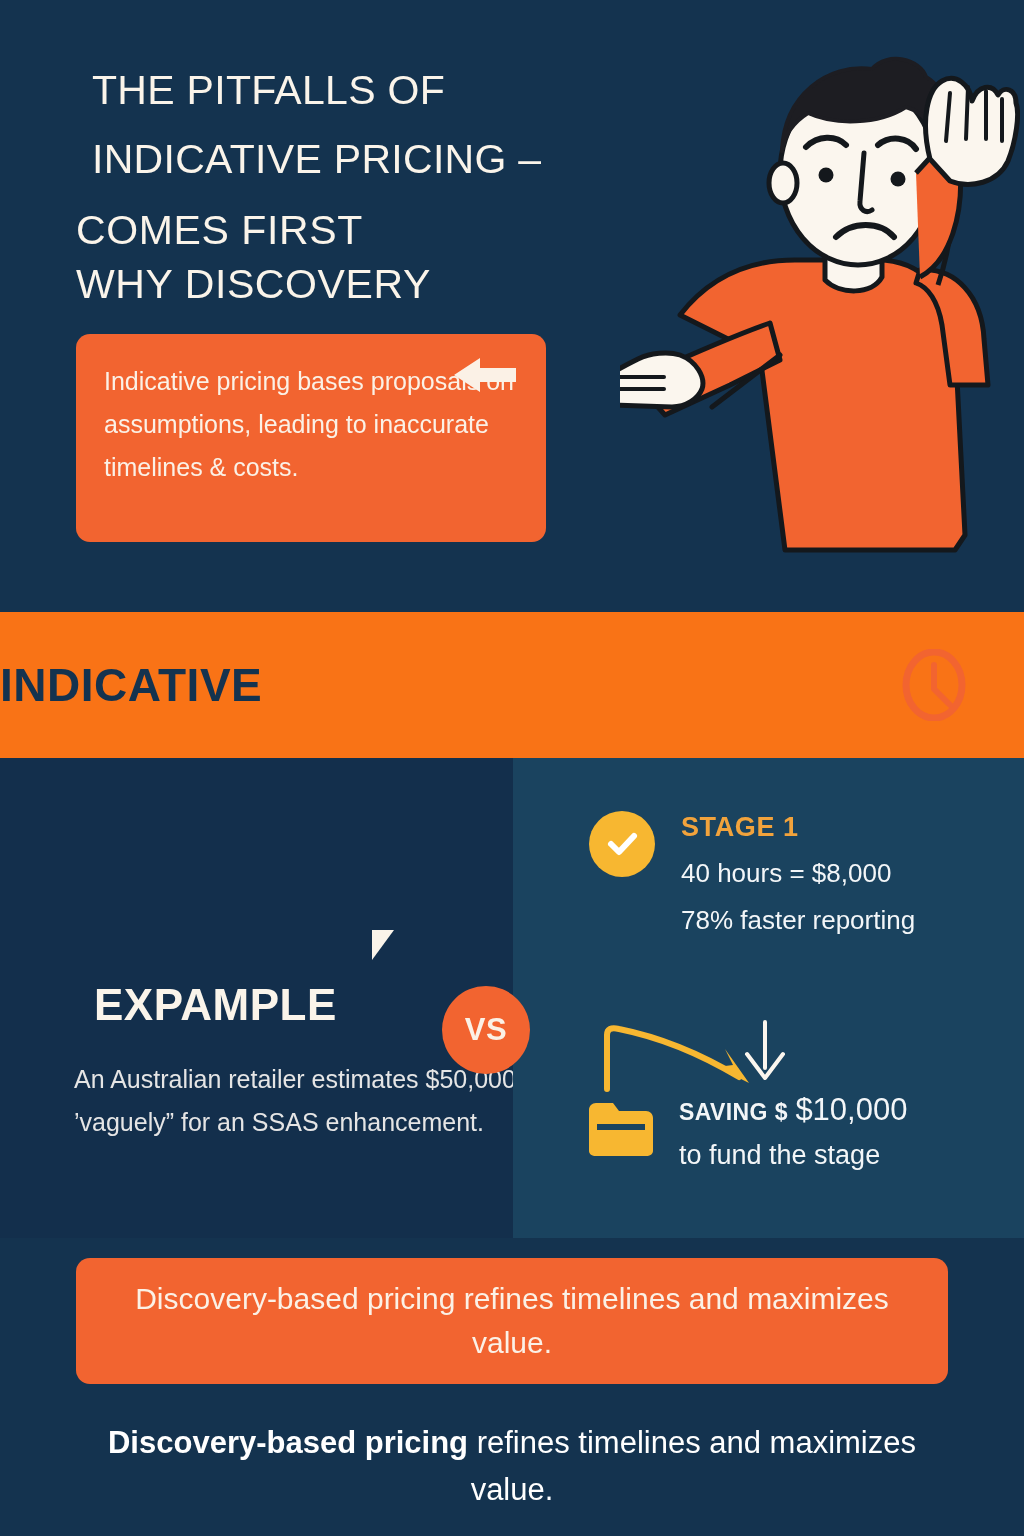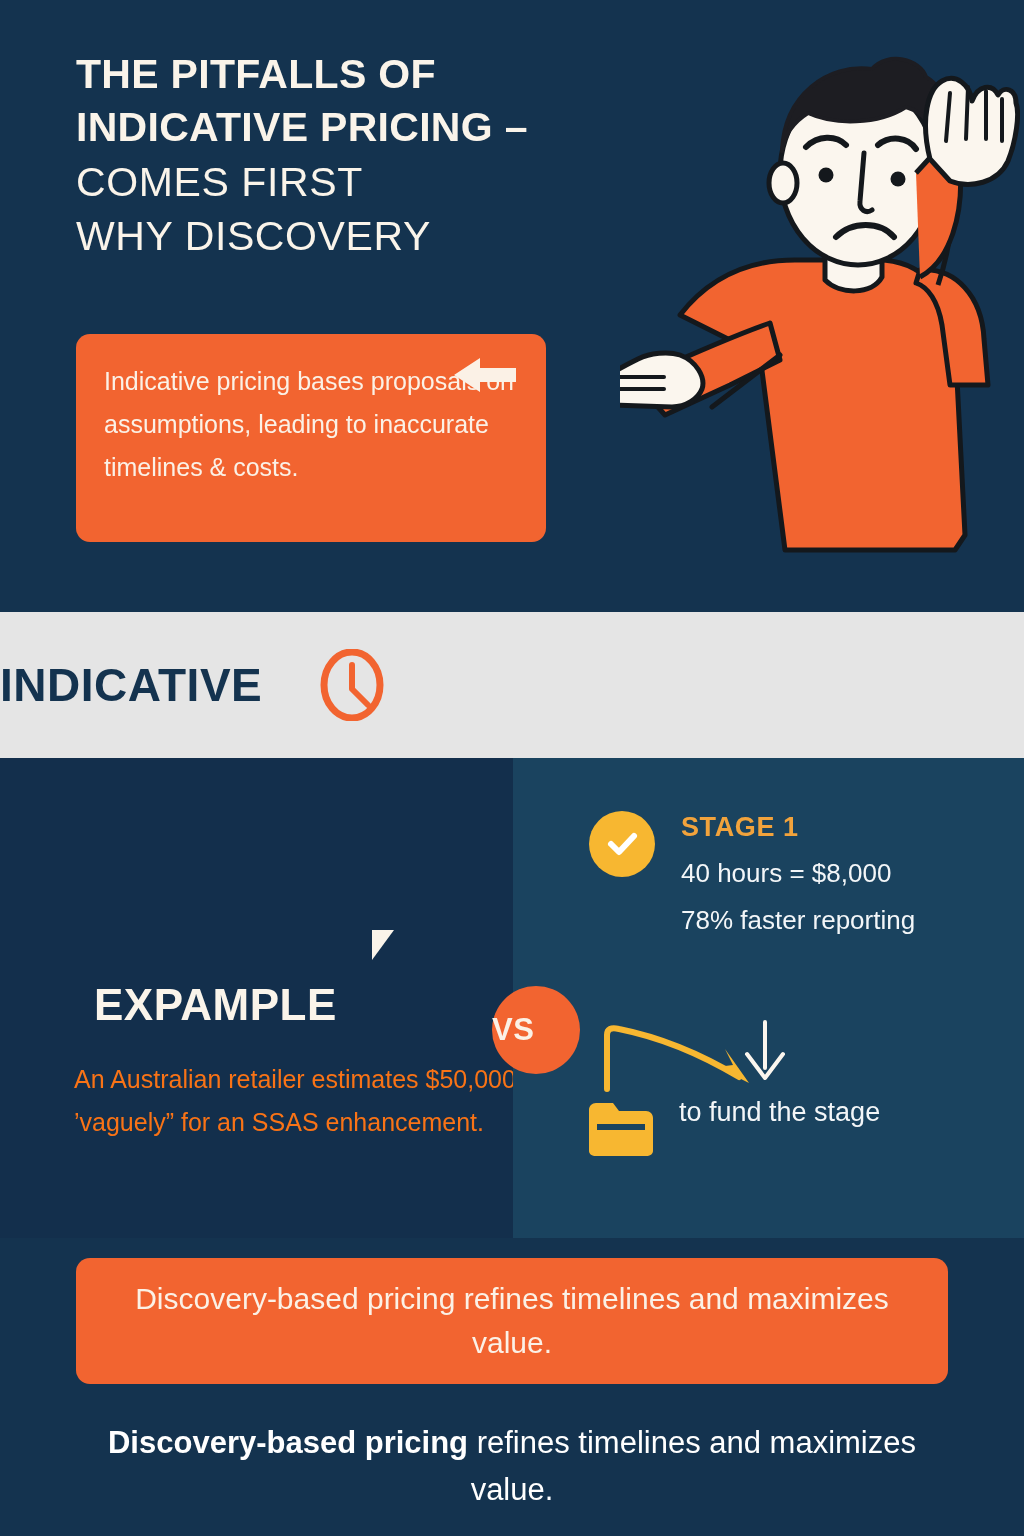--- a/index.html
+++ b/index.html
@@ -33,25 +33,25 @@
   }
 
   .hero-title {
     position: absolute;
     left: 76px;
     top: 48px;
     width: 620px;
   }
   .title-bold {
     font-size: 41px;
-    font-weight: bold;
+    font-weight: normal;
     line-height: 1.30;
     color: #faf4ea;
     letter-spacing: 0.3px;
-    margin: 0;
+    margin: 16px;
   }
   .title-light {
     font-size: 41px;
     font-weight: 300;
     line-height: 1.32;
     color: #faf4ea;
     letter-spacing: 0.6px;
     margin: 0;
   }
 
@@ -91,24 +91,24 @@
     height: 560px;
   }
 
   
   .band {
     position: absolute;
     left: 0;
     top: 612px;
     width: 1024px;
     height: 146px;
-    background: #e5e5e5;
+    background: #f97316;
     display: flex;
     align-items: center;
-    justify-content: flex-start;
+    justify-content: space-between;
   }
   .band-label {
     font-size: 46px;
     font-weight: bold;
     color: #14334f;
     letter-spacing: 0.5px;
   }
   .band-clock {
     margin: 0 54px;
     width: 72px;
@@ -178,35 +178,36 @@
     letter-spacing: 0.5px;
     margin-left: 20px;
   }
   .example-body {
     position: absolute;
     left: 74px;
     top: 300px;
     width: 445px;
     font-size: 25px;
     line-height: 1.73;
-    color: #f97316;
+    color: #e5e5e5;
     font-weight: 400;
   }
 
   
   .vs-badge {
     position: absolute;
-    left: 492px;
+    left: 442px;
     top: 228px;
     width: 88px;
     height: 88px;
     border-radius: 50%;
     background: #f26430;
     display: flex;
     align-items: center;
+    justify-content: center;
     z-index: 6;
   }
   .vs-text {
     font-size: 31px;
     font-weight: bold;
     color: #fbf1e6;
     letter-spacing: 0.5px;
   }
 
   
@@ -437,20 +438,24 @@
         <path d="M150 60 L 118 44 L 134 42 L 126 26 Z" fill="#f7b731"></path>
       </svg>
 
       <svg class="folder-icon" viewBox="0 0 72 62">
         <path d="M4 12 C 4 8, 7 5, 11 5 L 28 5 L 34 13 L 61 13 C 65 13, 68 16, 68 20 L 68 53
                  C 68 56, 65 58, 61 58 L 11 58 C 7 58, 4 56, 4 53 Z" fill="#f7b731"></path>
         <rect x="12" y="26" width="48" height="6" fill="#1a435f"></rect>
       </svg>
 
       <div class="saving-block">
+        <div class="saving-line1">
+          <span class="saving-tag">SAVING $</span>
+          <span class="saving-amount">$10,000</span>
+        </div>
         <div class="saving-line2">to fund the stage</div>
       </div>
     </div>
 
     <div class="vs-badge">
       <span class="vs-text">VS</span>
     </div>
   </section>
 
   <div class="banner">

